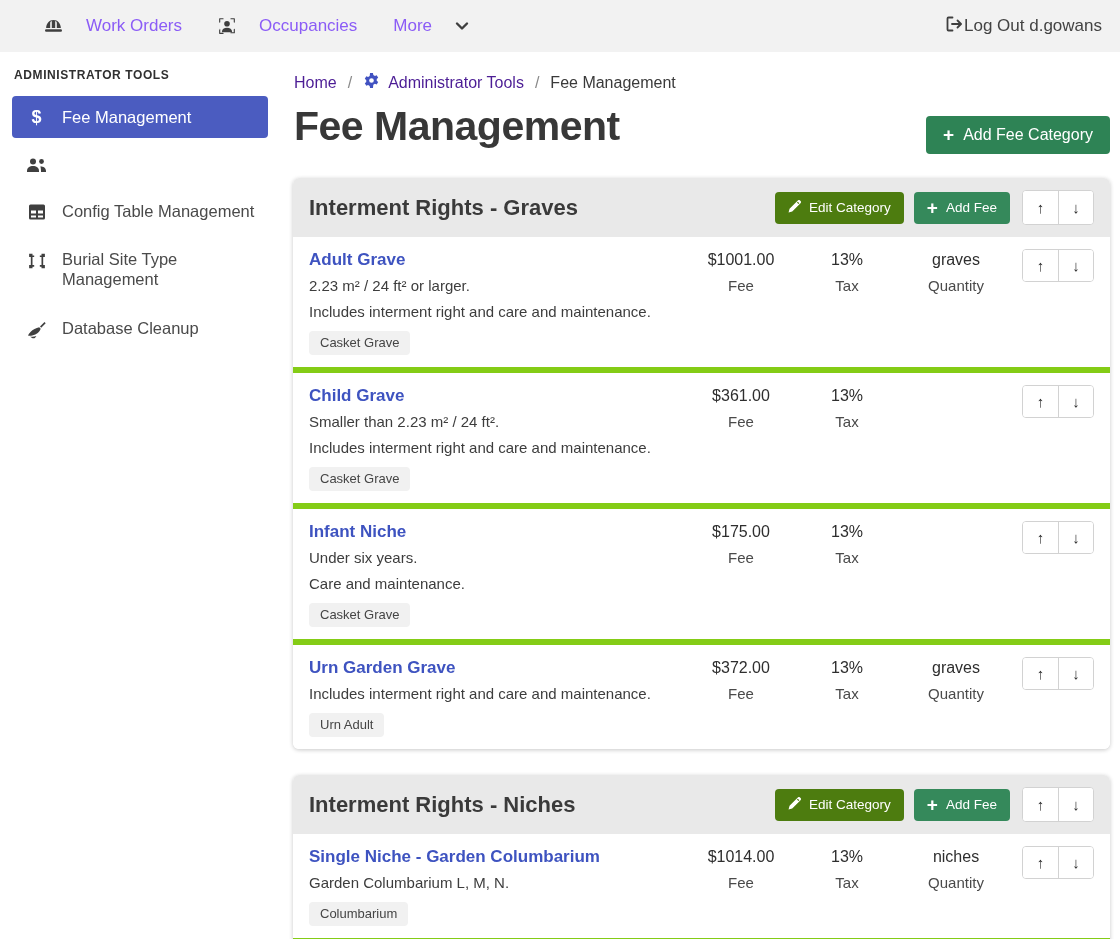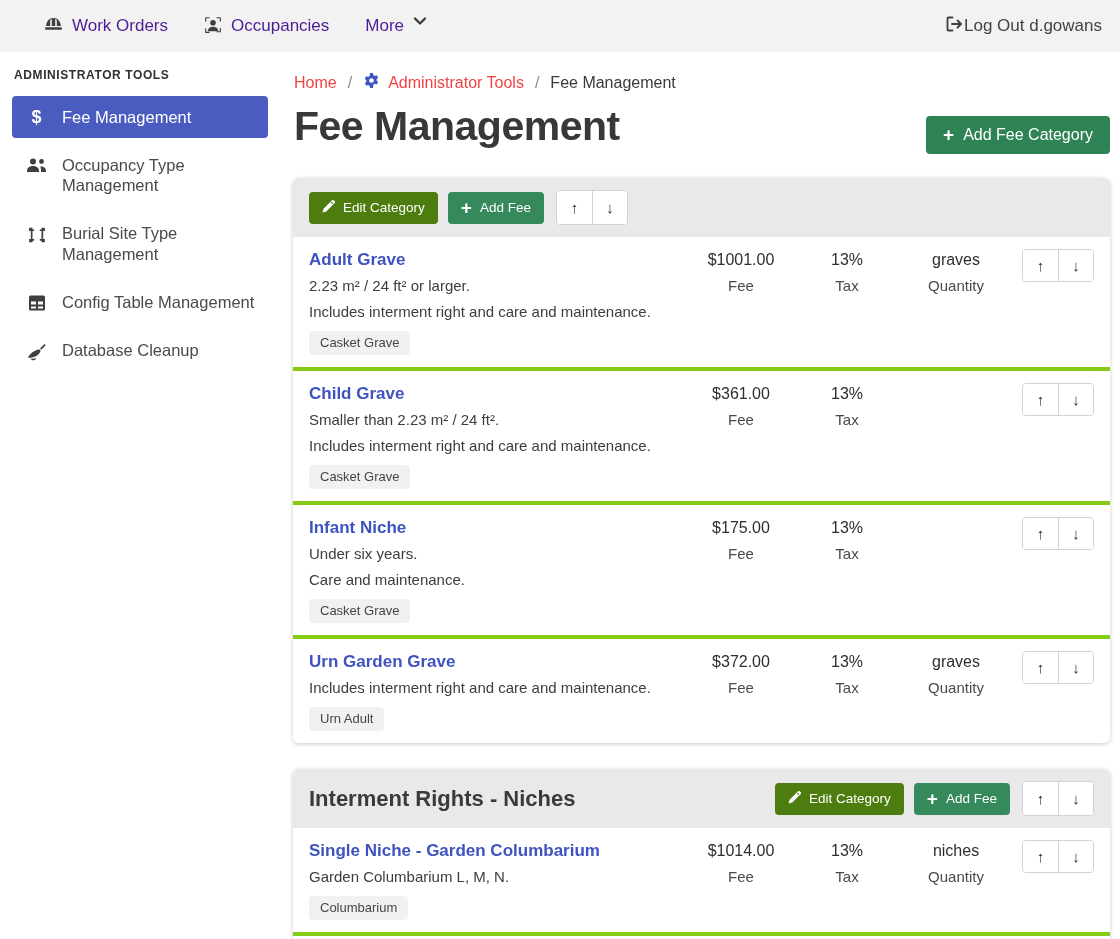--- a/index.html
+++ b/index.html
@@ -13,21 +13,21 @@
   .navbar {
     height: 52px;
     background: #f2f2f2;
     display: flex;
     align-items: center;
     padding: 0 18px 0 10px;
   }
   .brand { display: flex; align-items: center; gap: 9px; }
   .brand-title { font-size: 17px; font-weight: 700; color: #383838; }
   .nav-items { display: flex; align-items: center; margin-left: 34px; gap: 36px; }
-  .nav-item { display: flex; gap: 9px; font-size: 17px; color: #4c1d95; cursor: pointer; }
+  .nav-item { display: flex; align-items: center; gap: 23px; font-size: 17px; color: #8b5cf6; cursor: pointer; }
   .nav-item svg { display: block; }
   .logout { margin-left: auto; display: flex; align-items: center; font-size: 17px; color: #434343; cursor: pointer; }
   
   .layout { display: flex; align-items: flex-start; }
   
   .sidebar { width: 280px; flex-shrink: 0; padding: 14px 12px 0 14px; }
   .sidebar-heading {
     font-size: 12px; font-weight: 700; letter-spacing: 0.6px;
     color: #303030; margin: 2px 0 14px 0;
   }
@@ -37,21 +37,21 @@
     font-size: 16.5px; color: #4a4a4a; line-height: 1.22;
     border-radius: 4px; cursor: pointer;
   }
   .side-item.active { background: #4b5cc0; color: #ffffff; }
   .side-icon { width: 21px; flex-shrink: 0; text-align: center; margin-top: 1px; }
   .side-icon svg { display: block; margin: 2px auto 0; }
   .dollar-glyph { font-weight: 700; font-size: 18px; line-height: 18px; }
   
   .main { flex: 1; padding: 16px 10px 0 12px; min-width: 0; }
   .breadcrumb { display: flex; align-items: center; gap: 11px; font-size: 16px; margin: 4px 0 10px 2px; }
-  .crumb-link { color: #ef4444; text-decoration: none; display: flex; align-items: center; gap: 8px; cursor: pointer; }
+  .crumb-link { color: #4c1d95; text-decoration: none; display: flex; align-items: center; gap: 8px; cursor: pointer; }
   .crumb-sep { color: #8a8a8a; }
   .crumb-current { color: #3a3a3a; }
   .title-row { display: flex; justify-content: space-between; align-items: flex-start; margin: 2px 0 24px 2px; }
   .page-title { font-size: 41px; font-weight: 600; color: #383838; letter-spacing: -0.5px; }
   .btn { border: none; color: #fff; border-radius: 4px; display: inline-flex; align-items: center; cursor: pointer; font-family: inherit; }
   .btn-add-category { background: #2e8355; font-size: 16px; padding: 10px 17px; gap: 9px; margin-top: 13px; }
   .plus-glyph { font-size: 19px; font-weight: 700; line-height: 16px; }
   
   .category-card {
     border-radius: 6px; overflow: hidden; background: #fff;
@@ -67,21 +67,21 @@
     display: inline-flex; margin-left: 12px; background: #fff;
     border: 1px solid #d2d2d2; border-radius: 4px; overflow: hidden;
   }
   .arrow-btn {
     width: 35px; height: 33px; display: flex; align-items: center; justify-content: center;
     font-size: 15px; font-weight: 700; color: #2e2e2e; background: #fff; border: none; cursor: pointer;
     font-family: inherit;
   }
   .arrow-btn + .arrow-btn { border-left: 1px solid #d2d2d2; }
   
-  .fee-row { display: flex; align-items: flex-start; padding: 11px 16px 12px; border-bottom: 4px solid #84cc16; background: #fff; }
+  .fee-row { display: flex; align-items: flex-start; padding: 11px 16px 12px; border-bottom: 6px solid #84cc16; background: #fff; }
   .fee-row:last-child { border-bottom: none; }
   .fee-main { flex: 1; min-width: 0; padding-right: 8px; }
   .fee-name { display: inline-block; color: #3e53c0; font-weight: 700; font-size: 17px; margin: 2px 0 7px; text-decoration: none; cursor: pointer; }
   .fee-desc { font-size: 15px; color: #3d3d3d; margin: 0 0 9px; }
   .fee-desc:empty { display: none; }
   .fee-badge { display: inline-block; background: #f1f1f1; border-radius: 4px; padding: 4px 11px 5px; font-size: 13px; color: #454545; margin-top: 2px; }
   .num-col { width: 106px; flex-shrink: 0; text-align: center; padding-top: 3px; }
   .qty-col { width: 112px; }
   .num-val { font-size: 16px; color: #2e2e2e; }
   .num-lbl { font-size: 15px; color: #4a4a4a; margin-top: 8px; }
@@ -145,39 +145,38 @@
 
     <div class="side-item">
       <span class="side-icon">
         <svg width="21" height="15" viewBox="0 0 21 15" fill="#3f3f3f">
           <circle cx="7" cy="3.5" r="3"></circle>
           <path d="M1 13 c0-3.3 2.7-5 6-5 s6 1.7 6 5 v1 H1 v-1 Z"></path>
           <circle cx="15.5" cy="3.5" r="2.4"></circle>
           <path d="M14.5 8.2 c3 0.2 5.5 1.8 5.5 4.8 v1 h-5 v-1 c0-2 -0.5-3.6 -0.5-4.8 Z"></path>
         </svg>
       </span>
-      <span>Occupancy Type Management</span>
+    </div>
+
+    <div class="side-item">
+      <span class="side-icon">
+        <svg width="18" height="16" viewBox="0 0 18 16" fill="#3f3f3f">
+          <path d="M1 2 a1.5 1.5 0 0 1 1.5 -1.5 h13 A1.5 1.5 0 0 1 17 2 v12 a1.5 1.5 0 0 1 -1.5 1.5 h-13 A1.5 1.5 0 0 1 1 14 V2 Z M3 6.5 v3 h5 v-3 H3 Z M10 6.5 v3 h5 v-3 h-5 Z M3 11.5 v2 h5 v-2 H3 Z M10 11.5 v2 h5 v-2 h-5 Z"></path>
+        </svg>
+      </span>
+      <span>Config Table Management</span>
     </div>
 
     <div class="side-item">
       <span class="side-icon">
         <svg width="18" height="18" viewBox="0 0 16 16" fill="#3f3f3f">
           <path d="M2.5 4.5 h-1.5 v-3 h3 v1.5 h8 V1.5 h3 v3 h-1.5 v7 h1.5 v3 h-3 v-1.5 h-8 v1.5 h-3 v-3 h1.5 v-7 Z M4 4.5 v7 h1.5 v1.5 h5 v-1.5 H12 v-7 h-1.5 V3 h-5 v1.5 H4 Z" fill-rule="evenodd"></path>
         </svg>
       </span>
       <span>Burial Site Type Management</span>
-    </div>
-
-    <div class="side-item">
-      <span class="side-icon">
-        <svg width="18" height="16" viewBox="0 0 18 16" fill="#3f3f3f">
-          <path d="M1 2 a1.5 1.5 0 0 1 1.5 -1.5 h13 A1.5 1.5 0 0 1 17 2 v12 a1.5 1.5 0 0 1 -1.5 1.5 h-13 A1.5 1.5 0 0 1 1 14 V2 Z M3 6.5 v3 h5 v-3 H3 Z M10 6.5 v3 h5 v-3 h-5 Z M3 11.5 v2 h5 v-2 H3 Z M10 11.5 v2 h5 v-2 h-5 Z"></path>
-        </svg>
-      </span>
-      <span>Config Table Management</span>
     </div>
 
     <div class="side-item">
       <span class="side-icon">
         <svg width="19" height="18" viewBox="0 0 19 18" fill="#3f3f3f">
           <path d="M17.5 1 L13 5.5 l1.2 1.2 L18.7 2.2 Z"></path>
           <path d="M12.2 6.3 l1.5 1.5 c-1 3 -4 5.8 -8.5 6.6 c-1.5 0.3 -3 0.3 -4.2 0 c0.5 -1.2 1.3 -2.4 2.5 -3.5 C5.8 8.7 9 7 12.2 6.3 Z"></path>
           <path d="M3.2 15.6 c2 0.4 4.2 0.2 6.2 -0.5 l-1.5 2 c-1.6 0.5 -3.4 0.3 -4.7 -1.5 Z"></path>
         </svg>
       </span>
@@ -205,20 +204,21 @@
     <div class="title-row">
       <h1 class="page-title">Fee Management</h1>
       <button class="btn btn-add-category">
         <span class="plus-glyph">+</span>
         <span>Add Fee Category</span>
       </button>
     </div>
 
     <div class="category-card">
       <div class="cat-header">
+        <div class="cat-title">Interment Rights - Graves</div>
         <button class="btn btn-sm btn-teal">
           <span>
             <svg width="13" height="13" viewBox="0 0 16 16" fill="#ffffff">
                 <path d="M12.1 0.6 a1.9 1.9 0 0 1 2.7 0 l0.6 0.6 a1.9 1.9 0 0 1 0 2.7 L5.2 14.1 L0.7 15.3 L1.9 10.8 Z M11 3.1 L12.9 5 L14 3.9 L12.1 2 Z"></path>
               </svg>
           </span>
           <span>Edit Category</span>
         </button>
         <button class="btn btn-sm btn-green">
           <span class="plus-glyph">+</span>

